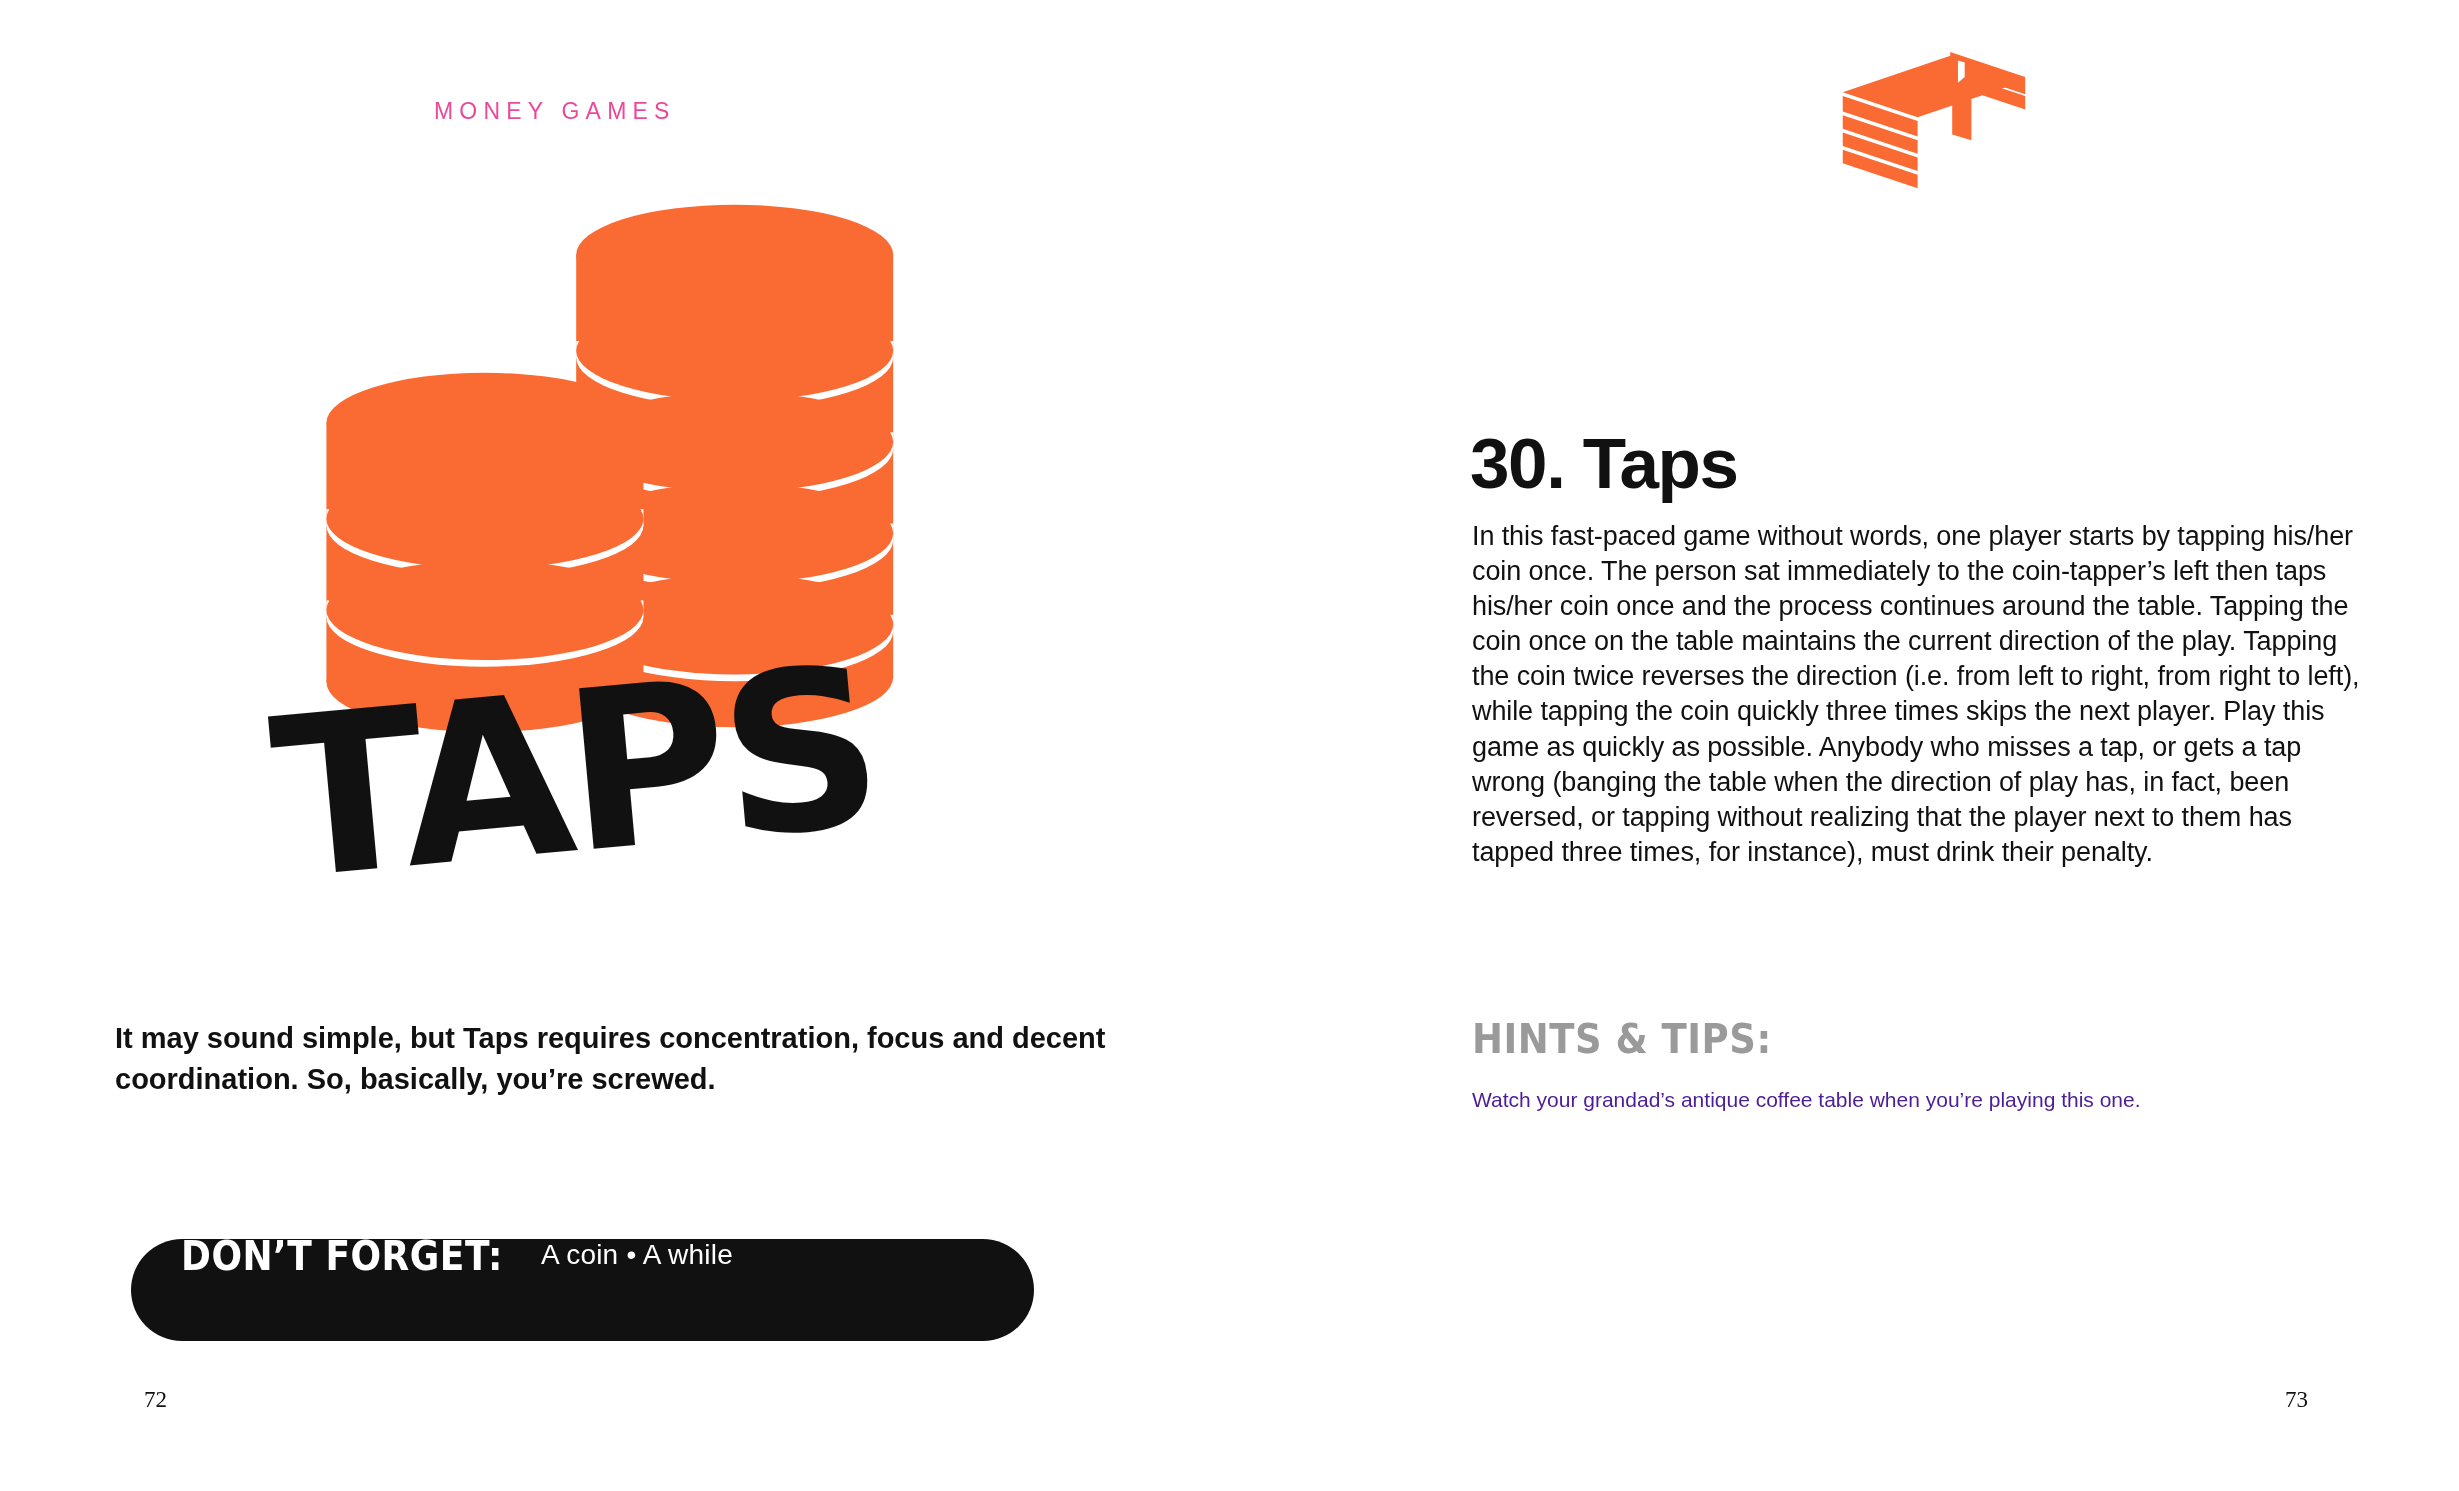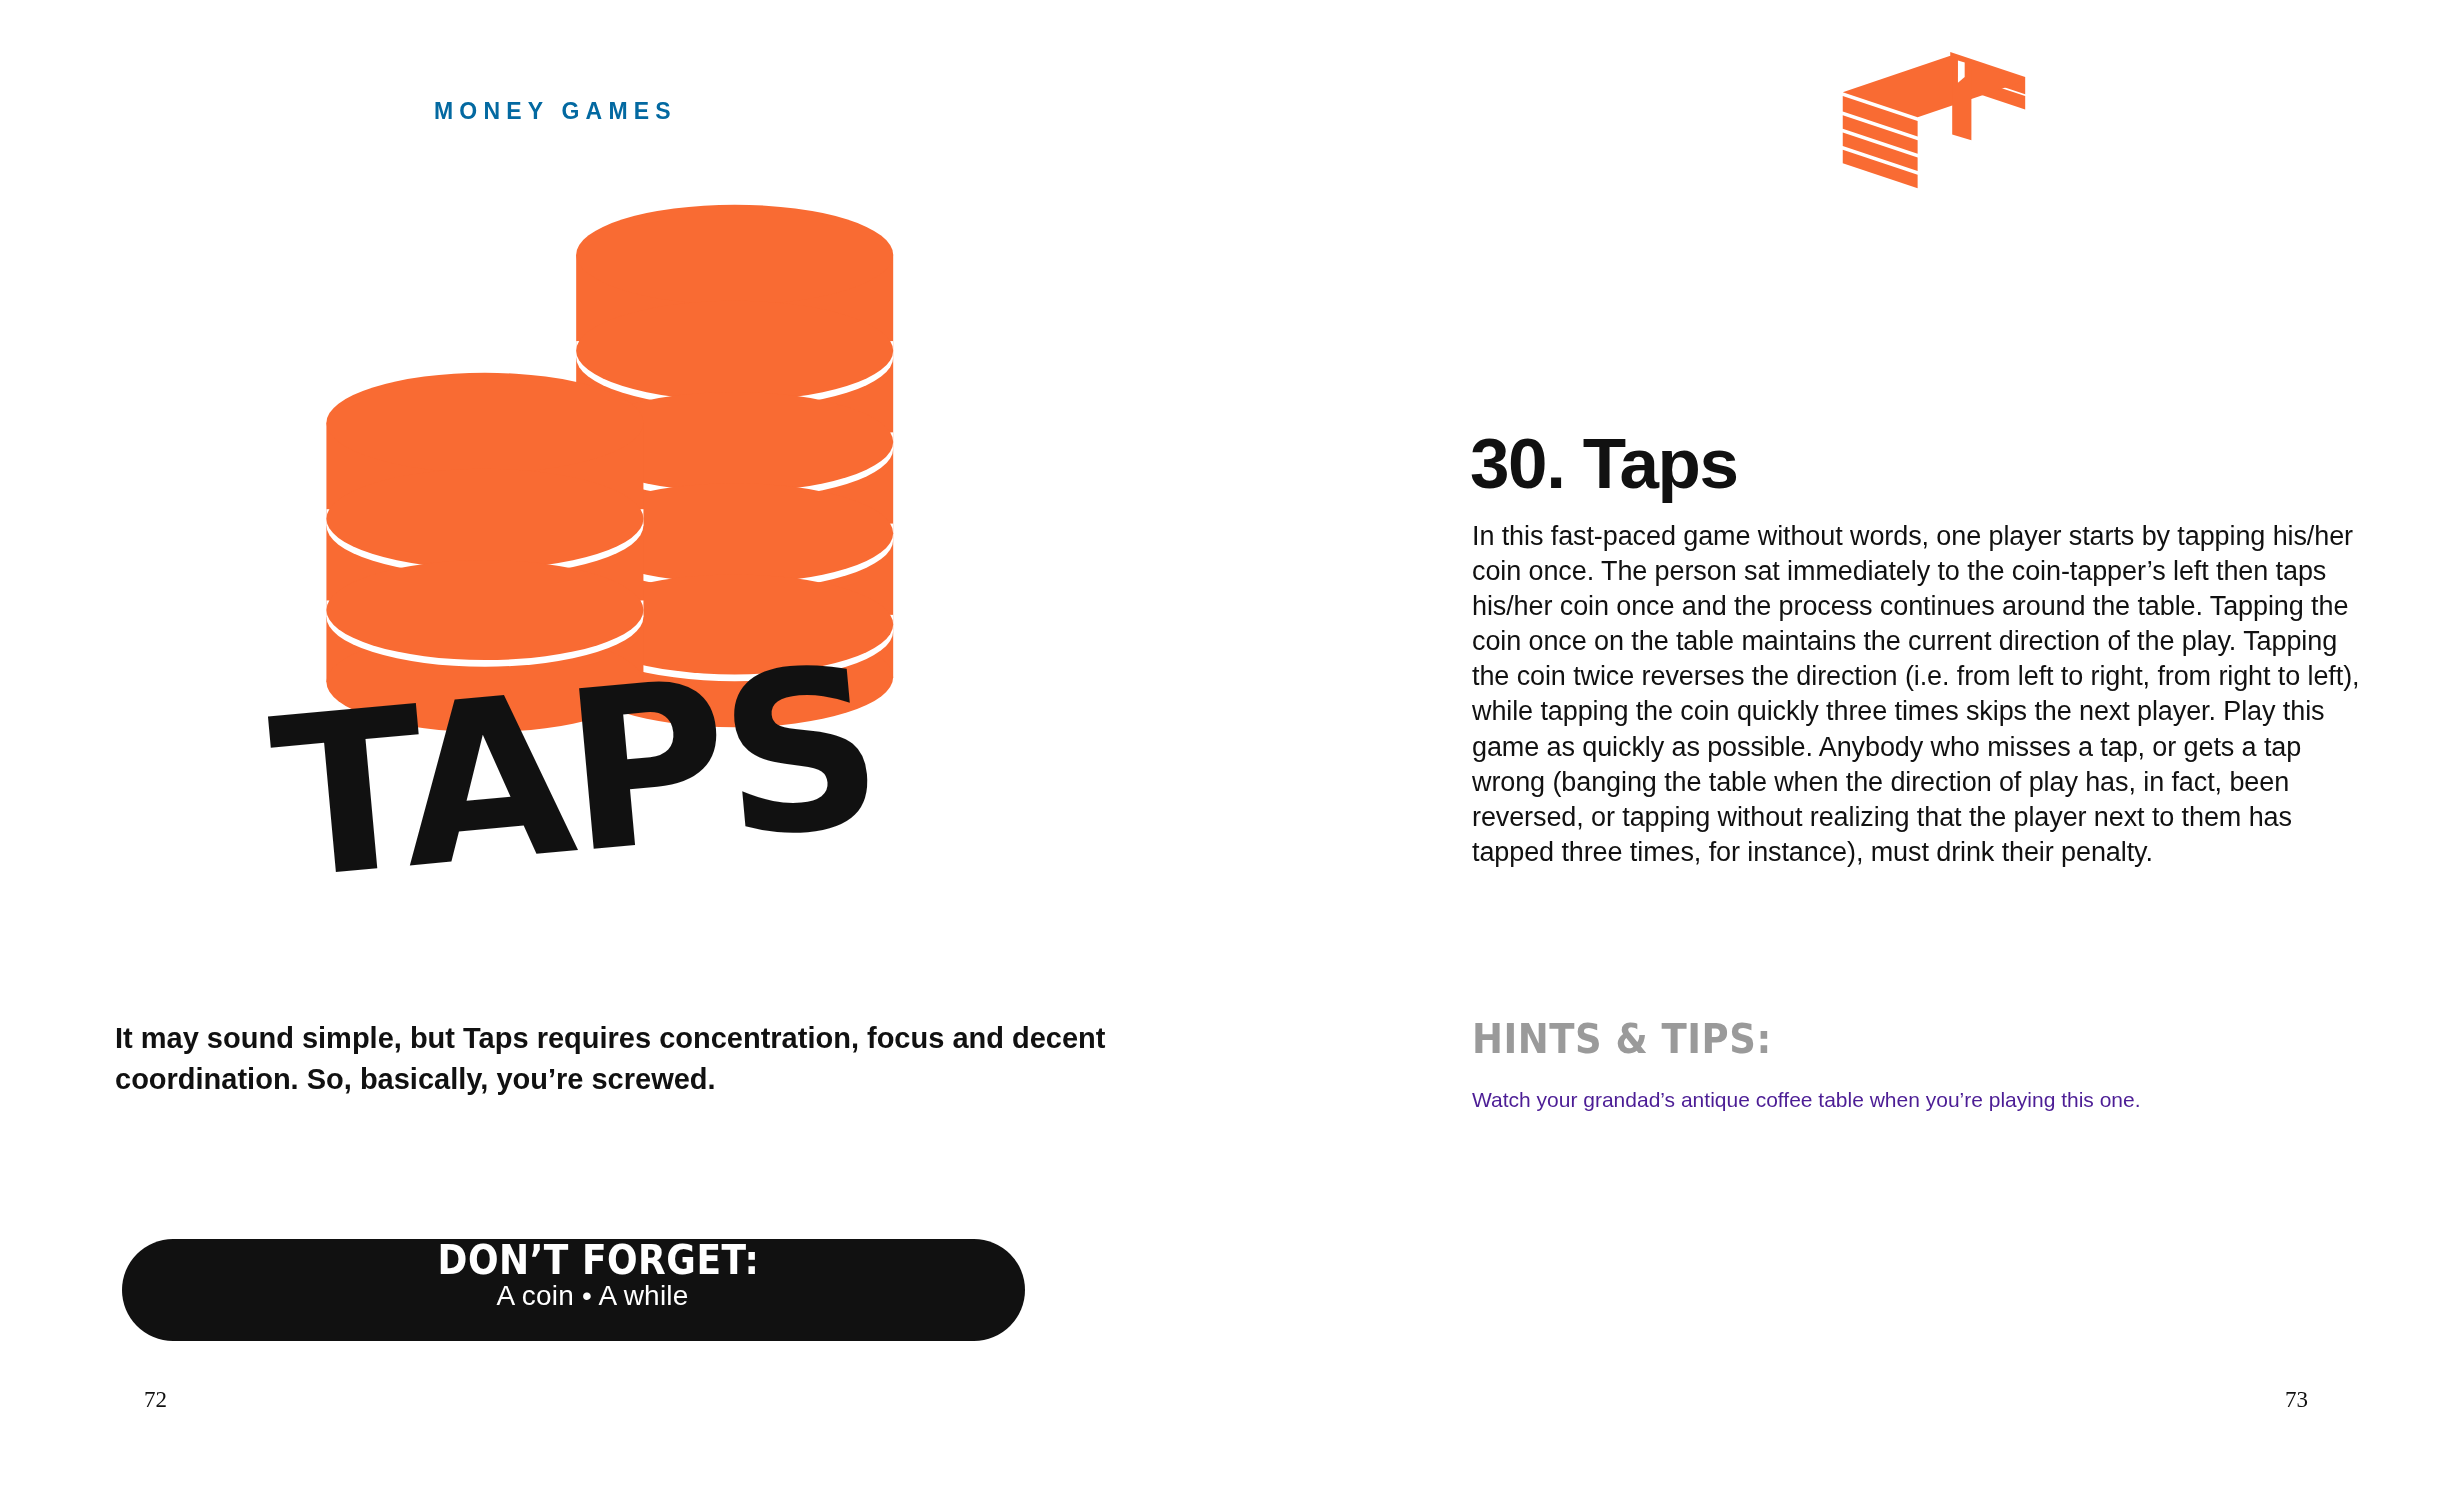--- a/index.html
+++ b/index.html
@@ -22,22 +22,22 @@
     position: absolute;
     left: 0; top: 0;
     width: 1230px; height: 1492px;
   }
   .running-head {
     position: absolute;
     left: 434px;
     top: 98px;
     font-size: 23px;
     letter-spacing: 6.2px;
-    font-weight: 700;
-    color: #0369a1;
+    font-weight: 400;
+    color: #ec4899;
   }
 
   
   .coin-art {
     position: absolute;
     left: 288px;
     top: 197px;
     width: 634px;
     height: 634px;
   }
@@ -65,29 +65,27 @@
     top: 1018px;
     width: 999px;
     font-size: 29px;
     font-weight: 700;
     line-height: 1.42;
     color: #111;
   }
 
   .dont-forget-bar {
     position: absolute;
-    left: 122px;
+    left: 131px;
     top: 1239px;
     width: 903px;
     height: 102px;
     background: #111;
     border-radius: 51px;
     display: flex;
-    align-items: center;
-    flex-direction: column;
   }
   .df-label {
     margin-left: 50px;
     color: #fff;
     font-family: "DejaVu Sans", sans-serif;
     font-weight: 900;
     font-size: 36px;
     letter-spacing: 0.5px;
     transform: scaleY(1.12);
   }

